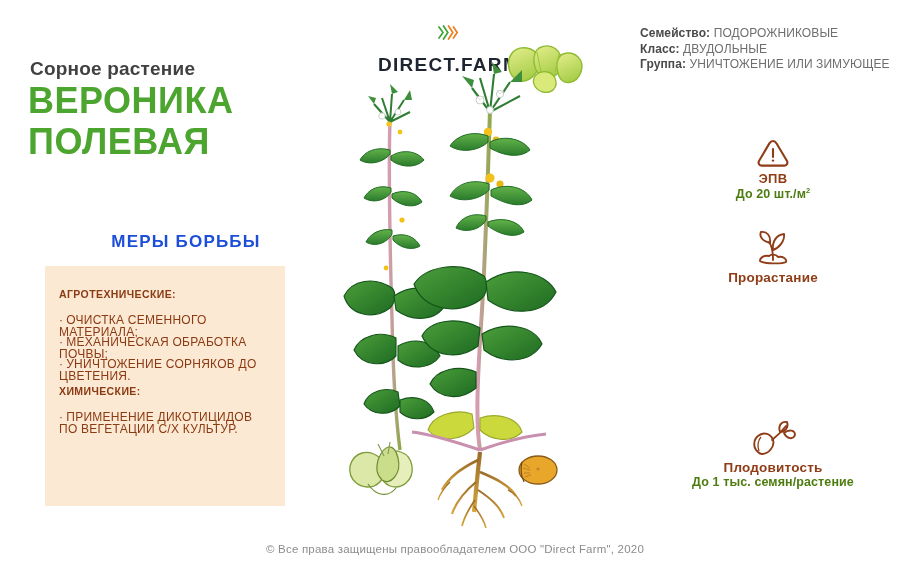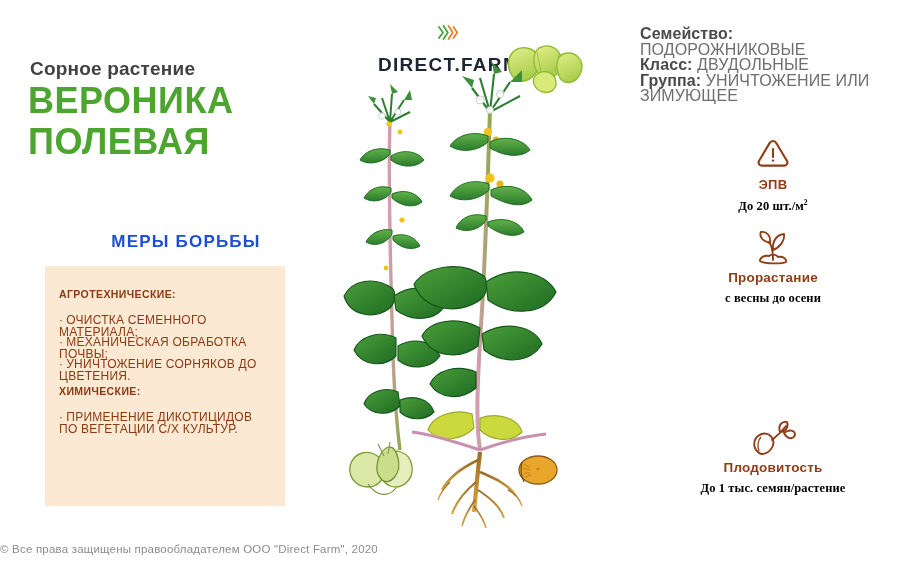--- a/index.html
+++ b/index.html
@@ -49,41 +49,41 @@
   .mb-item.i3{left:14px;top:92px;}
   .mb-item.i4{left:14px;top:145px;width:215px;}
   .mb-item .b{margin-right:3px;}
 
   
   .illus{position:absolute;left:330px;top:20px;width:300px;height:510px;}
   .illus svg{display:block;}
 
   
   .taxo{position:absolute;left:640px;top:26px;width:262px;}
-  .taxo-line{font-size:16px;line-height:15.5px;color:#6E6E6E;letter-spacing:.1px;}
+  .taxo-line{font-size:12px;line-height:15.5px;color:#6E6E6E;letter-spacing:.1px;}
   .taxo-line .lbl{font-weight:bold;color:#4A4A4A;}
 
   .stat{position:absolute;width:270px;left:638px;text-align:center;}
   .stat .ico{height:46px;display:flex;align-items:flex-end;justify-content:center;}
   .stat .s-title{font-size:13.5px;font-weight:bold;color:#8F3D17;margin-top:2px;letter-spacing:.2px;}
-  .stat .s-val{font-size:12.5px;font-weight:bold;color:#000000;margin-top:6px;letter-spacing:.1px;font-family:Liberation Serif, serif;}
+  .stat .s-val{font-size:12.5px;font-weight:bold;color:#4d7c0f;margin-top:0;letter-spacing:.1px;}
   .stat .s-val sup{font-size:7.5px;}
   .stat.epv{top:124px;}
   .stat.germ{top:222px;}
   .stat.size{top:316px;}
   .stat.fec{top:412px;}
-  .epv-label{font-size:13px;font-weight:bold;color:#8F3D17;letter-spacing:.4px;margin-top:7px;}
+  .epv-label{font-size:13px;font-weight:bold;color:#8F3D17;letter-spacing:.4px;margin-top:1px;}
 
   
   .logo{position:absolute;left:378px;top:24px;display:flex;align-items:center;gap:9px;flex-direction:column;}
   .logo-text{font-size:19px;font-weight:bold;color:#1E2430;letter-spacing:1.3px;}
 
   
   .footer{
-    position:absolute;left:0;top:543px;width:910px;text-align:left;
+    position:absolute;left:0;top:543px;width:910px;text-align:center;
     font-size:11.5px;color:#8C8C8C;letter-spacing:.2px;
   }
 </style>
 </head>
 <body>
 
 <div class="sheet">
 
   <div class="logo">
     <span>
@@ -310,21 +310,20 @@
   <div class="stat germ">
     <div class="ico">
       <svg width="42" height="38" viewBox="0 0 42 38">
         <path d="M21 30 C21 22 20 16 17 12" fill="none" stroke="#8F3D17" stroke-width="1.9" stroke-linecap="round"></path>
         <path d="M18 13 C10 11 7 6 9 2 C15 1 19 6 18 13 Z" fill="none" stroke="#8F3D17" stroke-width="1.9" stroke-linejoin="round"></path>
         <path d="M21 20 C27 18 33 11 32 4 C24 5 20 12 21 20 Z" fill="none" stroke="#8F3D17" stroke-width="1.9" stroke-linejoin="round"></path>
         <path d="M8 31 C8 27 13 25 17 26 C19 24 24 24 26 27 C31 26 35 29 34 32 C30 34 12 34 8 31 Z" fill="none" stroke="#8F3D17" stroke-width="1.9" stroke-linejoin="round"></path>
       </svg>
     </div>
     <div class="s-title">Прорастание</div>
-    <div class="s-val">с весны до осени</div>
   </div>
 
 
   <div class="stat fec">
     <div class="ico">
       <svg width="48" height="38" viewBox="0 0 48 38">
         <path d="M9 32 C4 28 4 20 9 16 C15 11 22 14 24 20 C26 26 20 34 13 34 C11 34 10 33 9 32 Z" fill="none" stroke="#8F3D17" stroke-width="1.9" stroke-linejoin="round"></path>
         <path d="M10 31 C8 26 9 20 12 17" fill="none" stroke="#8F3D17" stroke-width="1.3"></path>
         <path d="M23 20 C28 16 33 11 37 6" fill="none" stroke="#8F3D17" stroke-width="1.9" stroke-linecap="round"></path>
         <path d="M31 12 C29 6 32 1 38 2 C40 7 36 12 31 12 Z" fill="none" stroke="#8F3D17" stroke-width="1.9" stroke-linejoin="round"></path>

